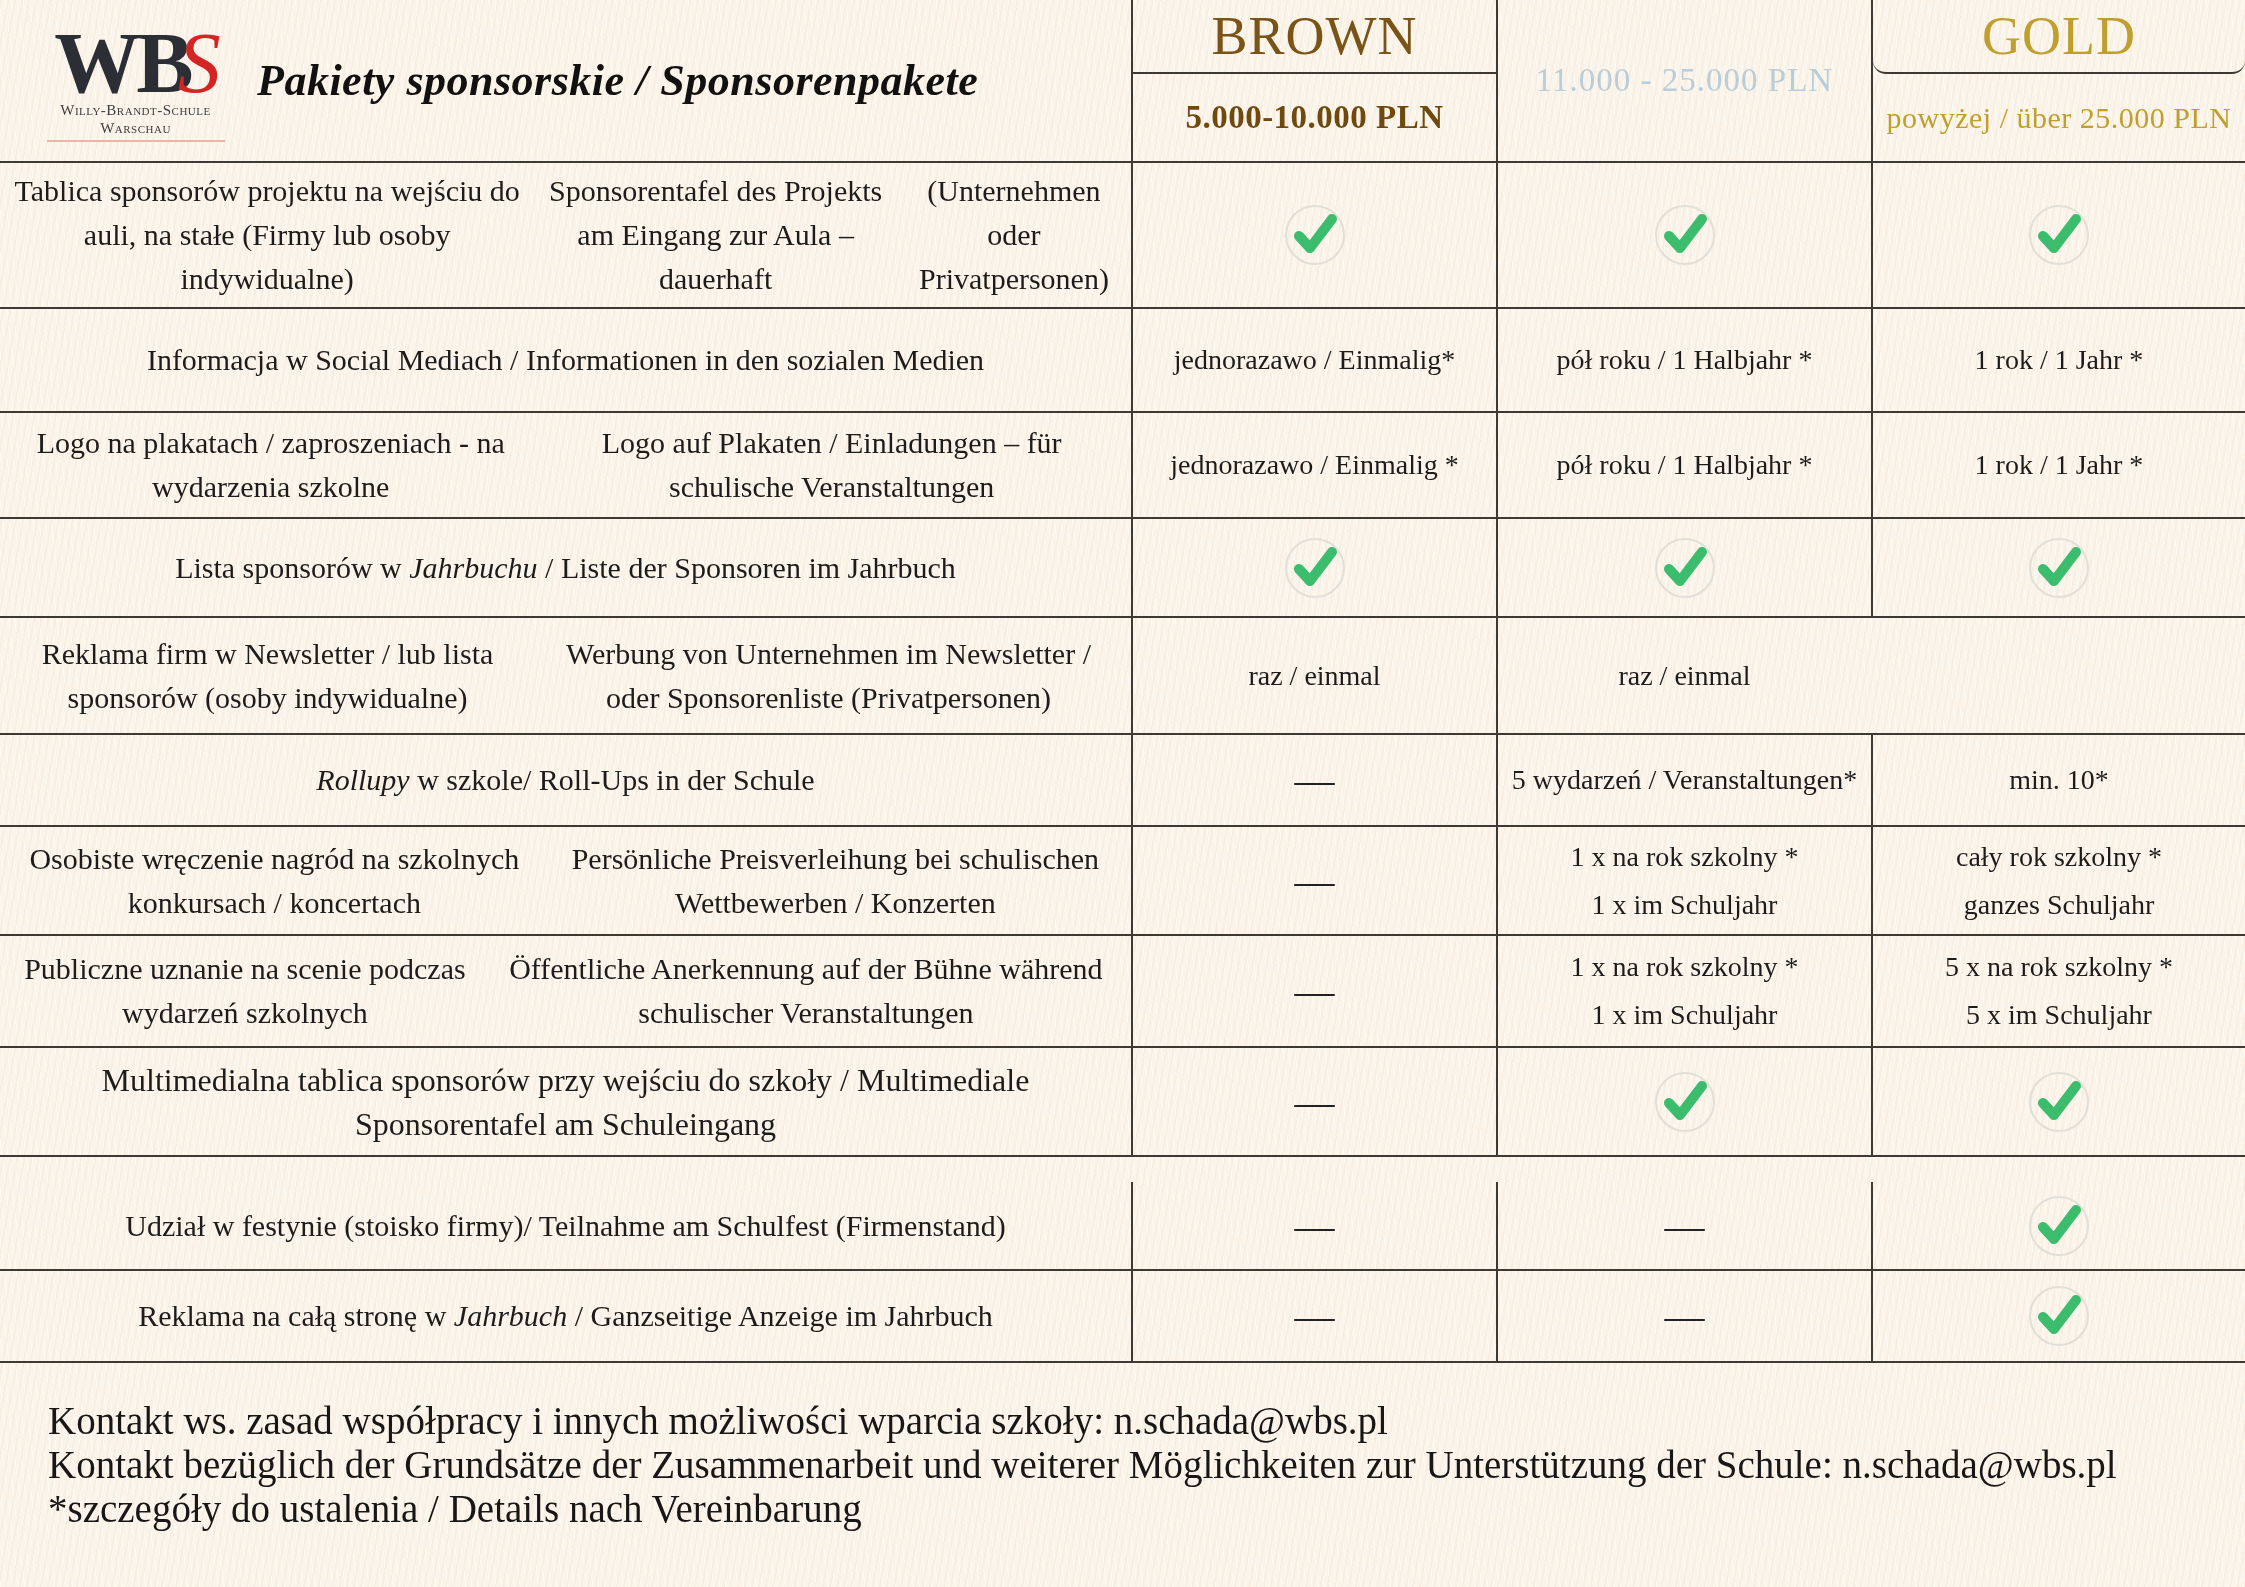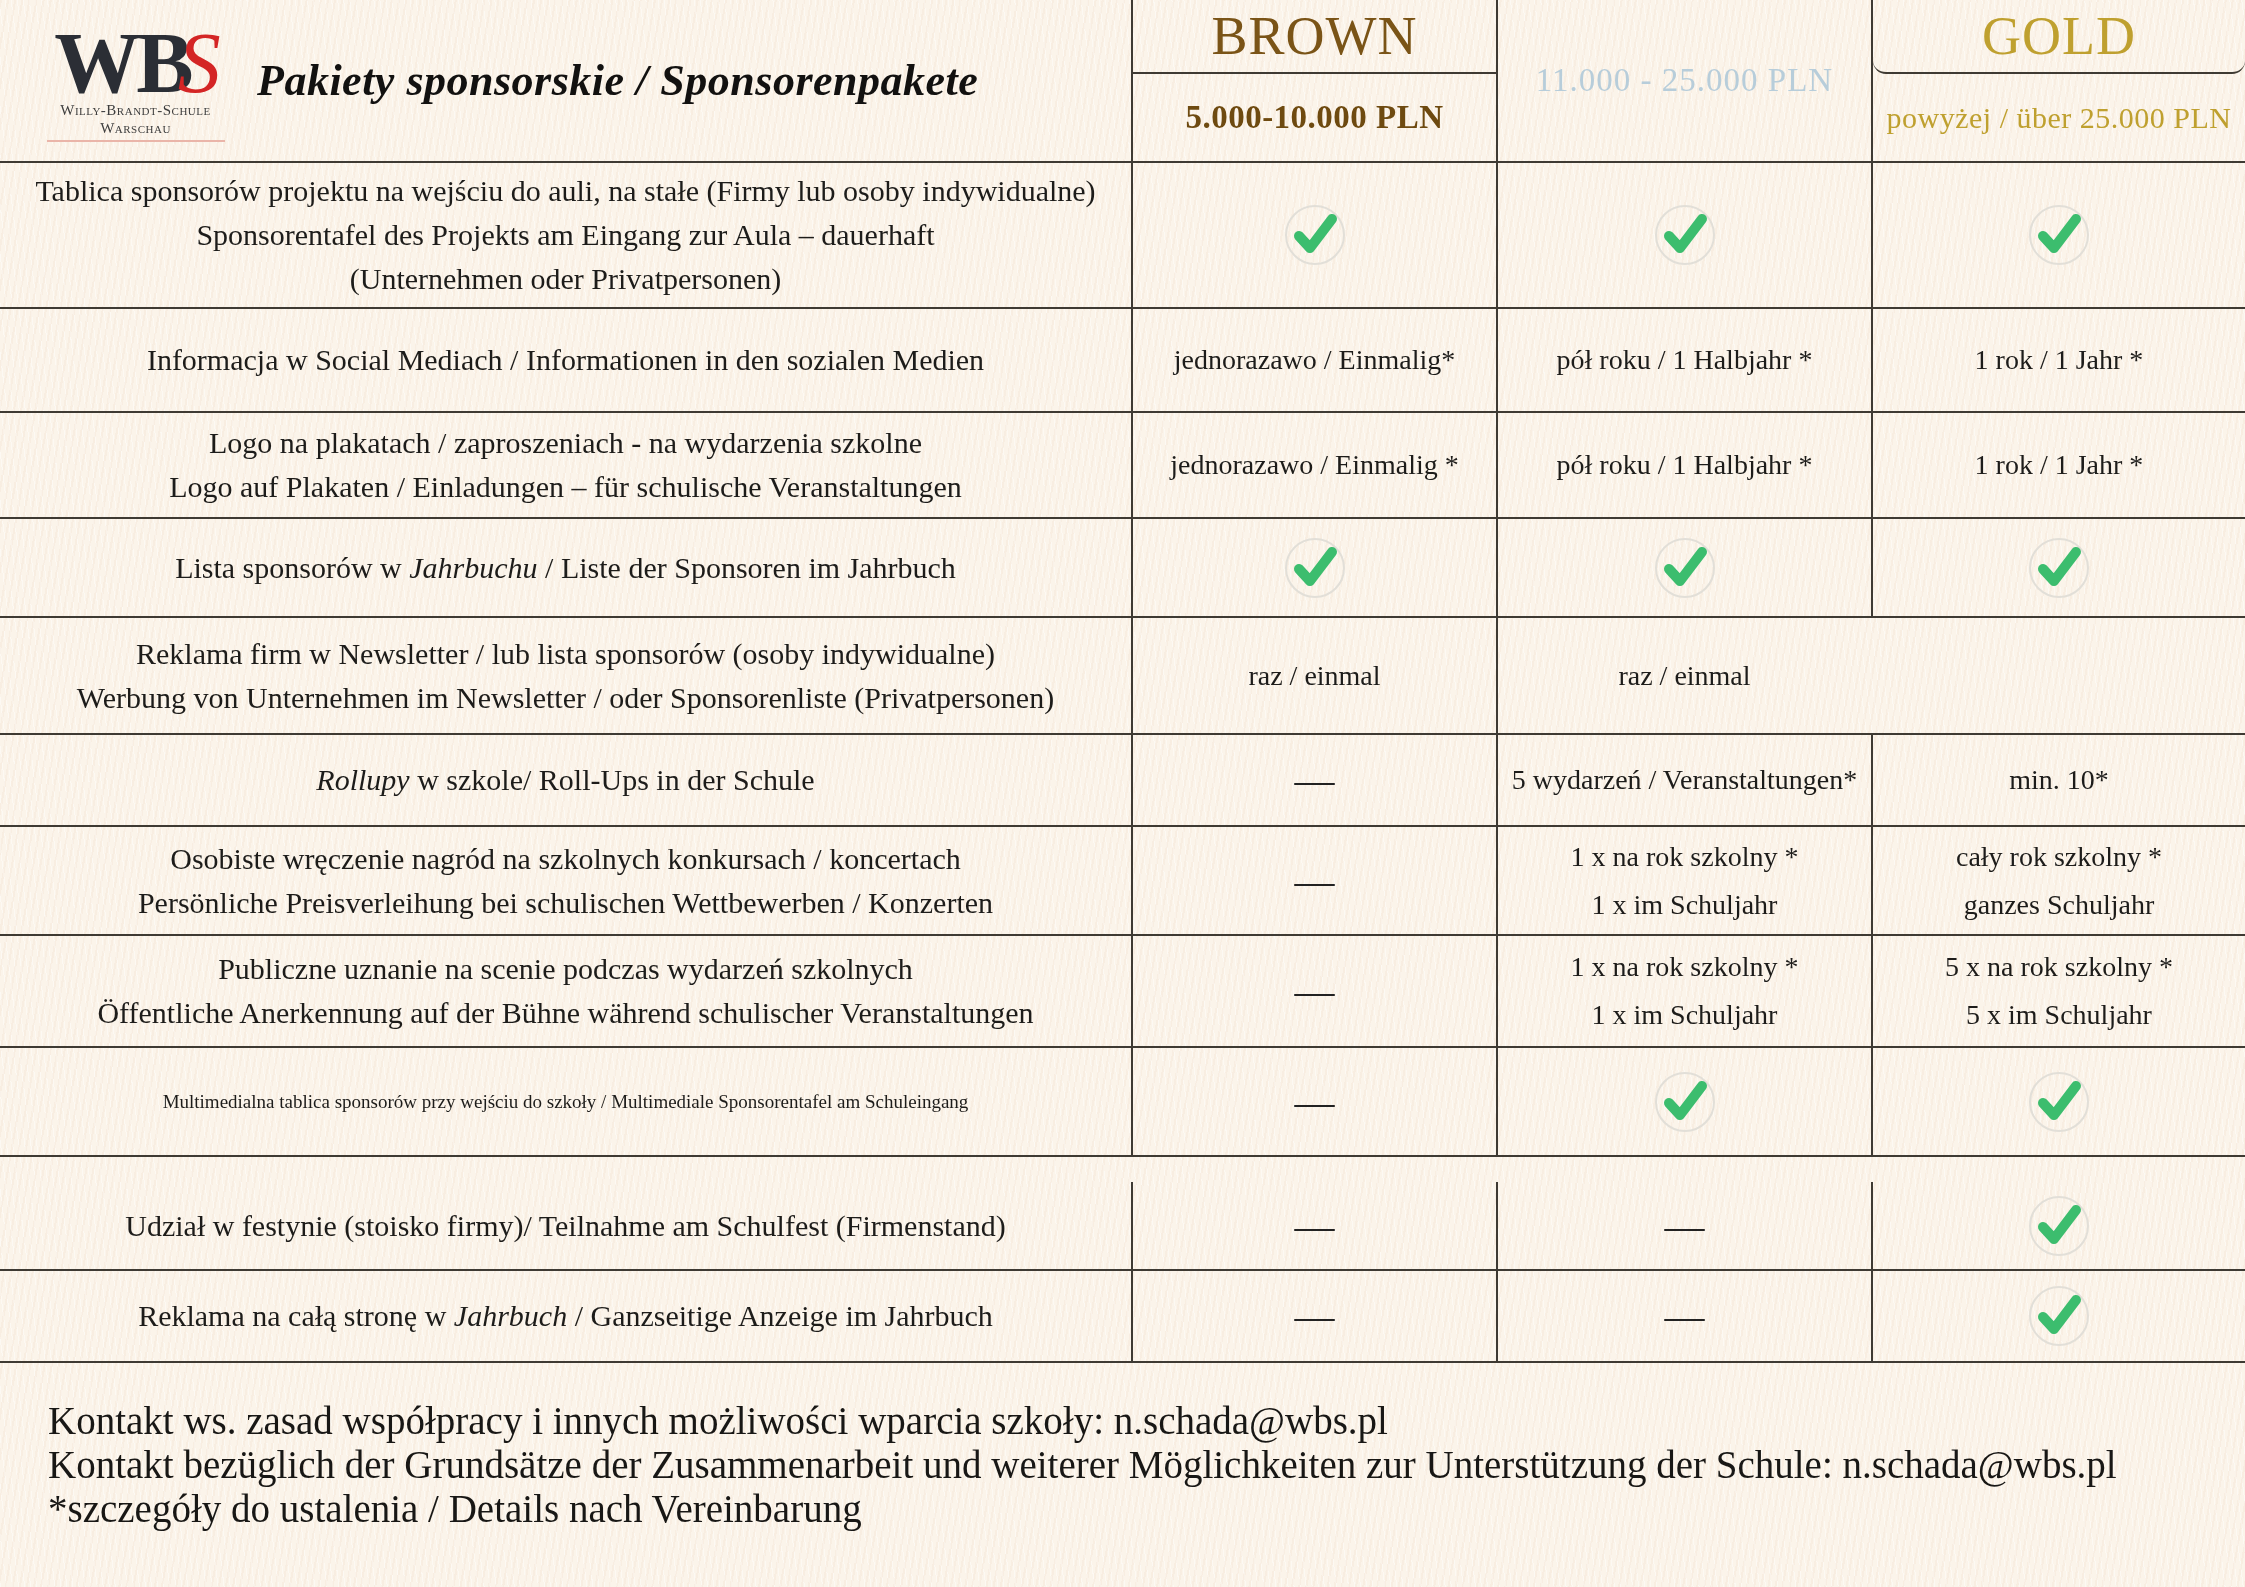--- a/index.html
+++ b/index.html
@@ -41,23 +41,23 @@
               font-size:54px; letter-spacing:1px; border-bottom:2px solid var(--grid-line,#3e3a33); }
   .hdr-price { flex:1; display:flex; align-items:center; justify-content:center; font-size:33px; }
   .col-brown  .hdr-name  { color:var(--brown,#7a5417); }
   .col-brown  .hdr-price { color:var(--brown-price,#6e4a10); font-weight:bold; letter-spacing:0.5px; }
   .col-silver .hdr-name  { color:var(--silver,#b7cdda); }
   .col-silver .hdr-price { color:var(--silver,#b7cdda); letter-spacing:1px; }
   .col-gold   .hdr-name  { color:var(--gold,#bfa02f);border-radius:13px; }
   .col-gold   .hdr-price { color:var(--gold,#bfa02f); font-size:30px; letter-spacing:0.5px; }
 
   
-  .label-cell { flex-direction:column; align-items:center; justify-content:center; padding:6px 14px; text-align:center; }
+  .label-cell { align-items:center; justify-content:center; padding:6px 14px; text-align:center;gap:19px; }
   .lab-line { font-size:30px; line-height:44px; }
-  .label-cell.small .lab-line { font-size:19px; }
+  .label-cell.small .lab-line { font-size:32px; }
   .it { font-style:italic; }
   .val-cell { flex-direction:column; align-items:center; justify-content:center; text-align:center; padding:0 8px; }
   .val-line { font-size:28px; line-height:32px; }
   .val-line + .val-line { margin-top:16px; }
   .dash { font-size:40px; line-height:40px; color:#222; }
   .check-wrap { width:66px; height:66px; display:block; }
 
   
   .footer { margin:42px 0 0 48px; }
   .footer p { font-size:39px; line-height:31px; margin-bottom:13px; color:#181715; }

